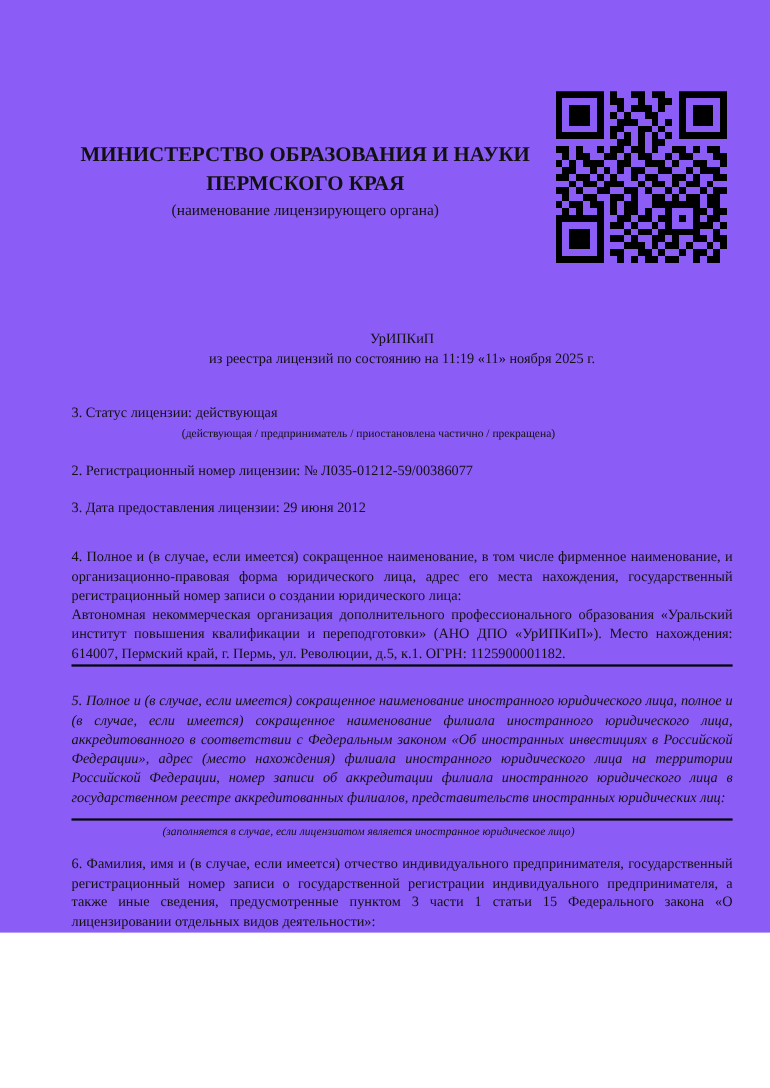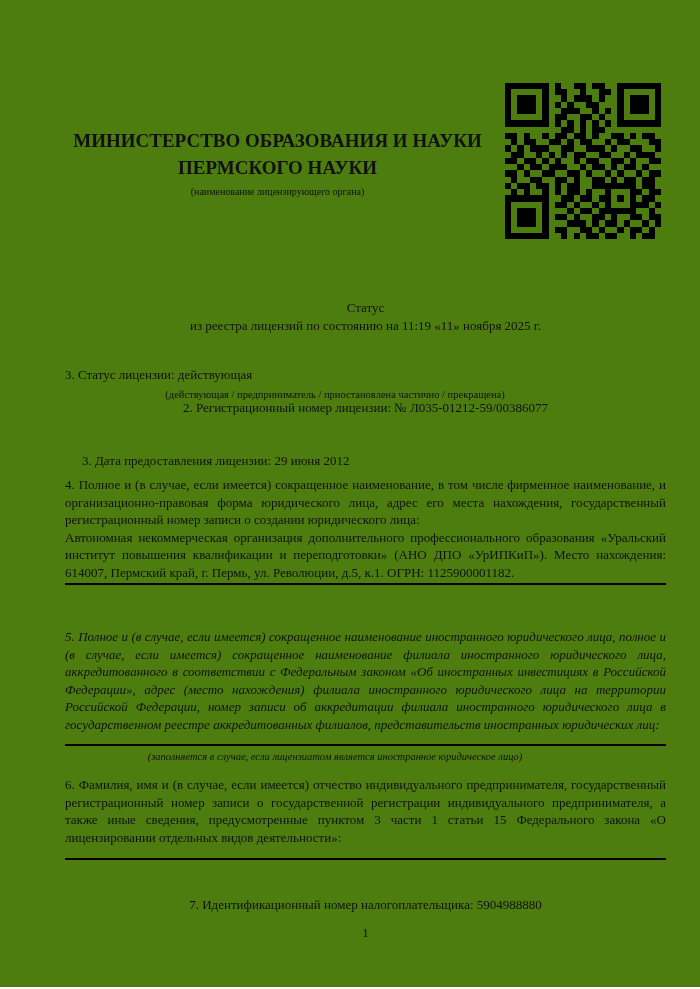--- a/index.html
+++ b/index.html
@@ -3,43 +3,43 @@
 <meta charset="utf-8">
 <style>
   html, body {
     margin: 0;
     padding: 0;
     background: #ffffff;
   }
   #page {
     position: relative;
     width: 700px;
-    height: 987px;
-    background: #4d7c0f;
+    height: 848px;
+    background: #8b5cf6;
     color: #111111;
     font-family: "Liberation Serif", "DejaVu Serif", serif;
     overflow: hidden;
   }
   .abs { position: absolute; }
 
   
   #ministry-block {
     left: 65px;
     top: 127px;
     width: 425px;
     text-align: center;
   }
   .ministry-line {
     font-size: 19px;
     font-weight: bold;
     line-height: 27px;
     white-space: nowrap;
   }
   .ministry-caption {
-    font-size: 10px;
+    font-size: 14px;
     line-height: 13px;
     margin-top: 4px;
   }
 
   
   #qr-code {
     left: 505px;
     top: 83px;
     width: 156px;
     height: 156px;
@@ -57,23 +57,23 @@
   }
 
   
   .item {
     left: 65px;
     width: 601px;
     font-size: 13px;
     line-height: 17.5px;
   }
   #item1 { top: 366px; }
-  #item2 { top: 399px; text-align: center; }
-  #item3 { top: 452px; margin-left: 17px; }
-  #item4 { top: 476px; }
+  #item2 { top: 419px; }
+  #item3 { top: 452px; }
+  #item4 { top: 497px; }
   #item5 { top: 628px; font-style: italic; }
   #item6 { top: 776px; }
   #item7 { top: 896px; text-align: center; }
 
   .justify { text-align: justify; }
 
   .rule {
     height: 0;
     border-top: 2px solid #000000;
   }
@@ -98,21 +98,21 @@
     line-height: 16px;
   }
 </style>
 </head>
 <body>
 
 <div id="page">
 
   <div id="ministry-block" class="abs">
     <div class="ministry-line">МИНИСТЕРСТВО ОБРАЗОВАНИЯ И НАУКИ</div>
-    <div class="ministry-line">ПЕРМСКОГО НАУКИ</div>
+    <div class="ministry-line">ПЕРМСКОГО КРАЯ</div>
     <div class="ministry-caption">(наименование лицензирующего органа)</div>
   </div>
 
   <div id="qr-code" class="abs">
       <svg viewBox="0 0 25 25" width="156" height="156" shape-rendering="crispEdges">
         <rect x="0" y="0" width="1" height="1" fill="#000000"></rect>
         <rect x="1" y="0" width="1" height="1" fill="#000000"></rect>
         <rect x="2" y="0" width="1" height="1" fill="#000000"></rect>
         <rect x="3" y="0" width="1" height="1" fill="#000000"></rect>
         <rect x="4" y="0" width="1" height="1" fill="#000000"></rect>
@@ -448,21 +448,21 @@
         <rect x="14" y="24" width="1" height="1" fill="#000000"></rect>
         <rect x="16" y="24" width="1" height="1" fill="#000000"></rect>
         <rect x="17" y="24" width="1" height="1" fill="#000000"></rect>
         <rect x="20" y="24" width="1" height="1" fill="#000000"></rect>
         <rect x="22" y="24" width="1" height="1" fill="#000000"></rect>
         <rect x="23" y="24" width="1" height="1" fill="#000000"></rect>
       </svg>
     </div>
 
   <div id="title-block" class="abs">
-    <div>Статус</div>
+    <div>УрИПКиП</div>
     <div>из реестра лицензий по состоянию на 11:19 «11» ноября 2025 г.</div>
   </div>
 
   <div id="item1" class="item abs">
     <div>3. Статус лицензии: действующая</div>
     <div class="fill-note-wrap">
       <div class="fill-note">(действующая / предприниматель / приостановлена частично / прекращена)</div>
     </div>
   </div>
 

